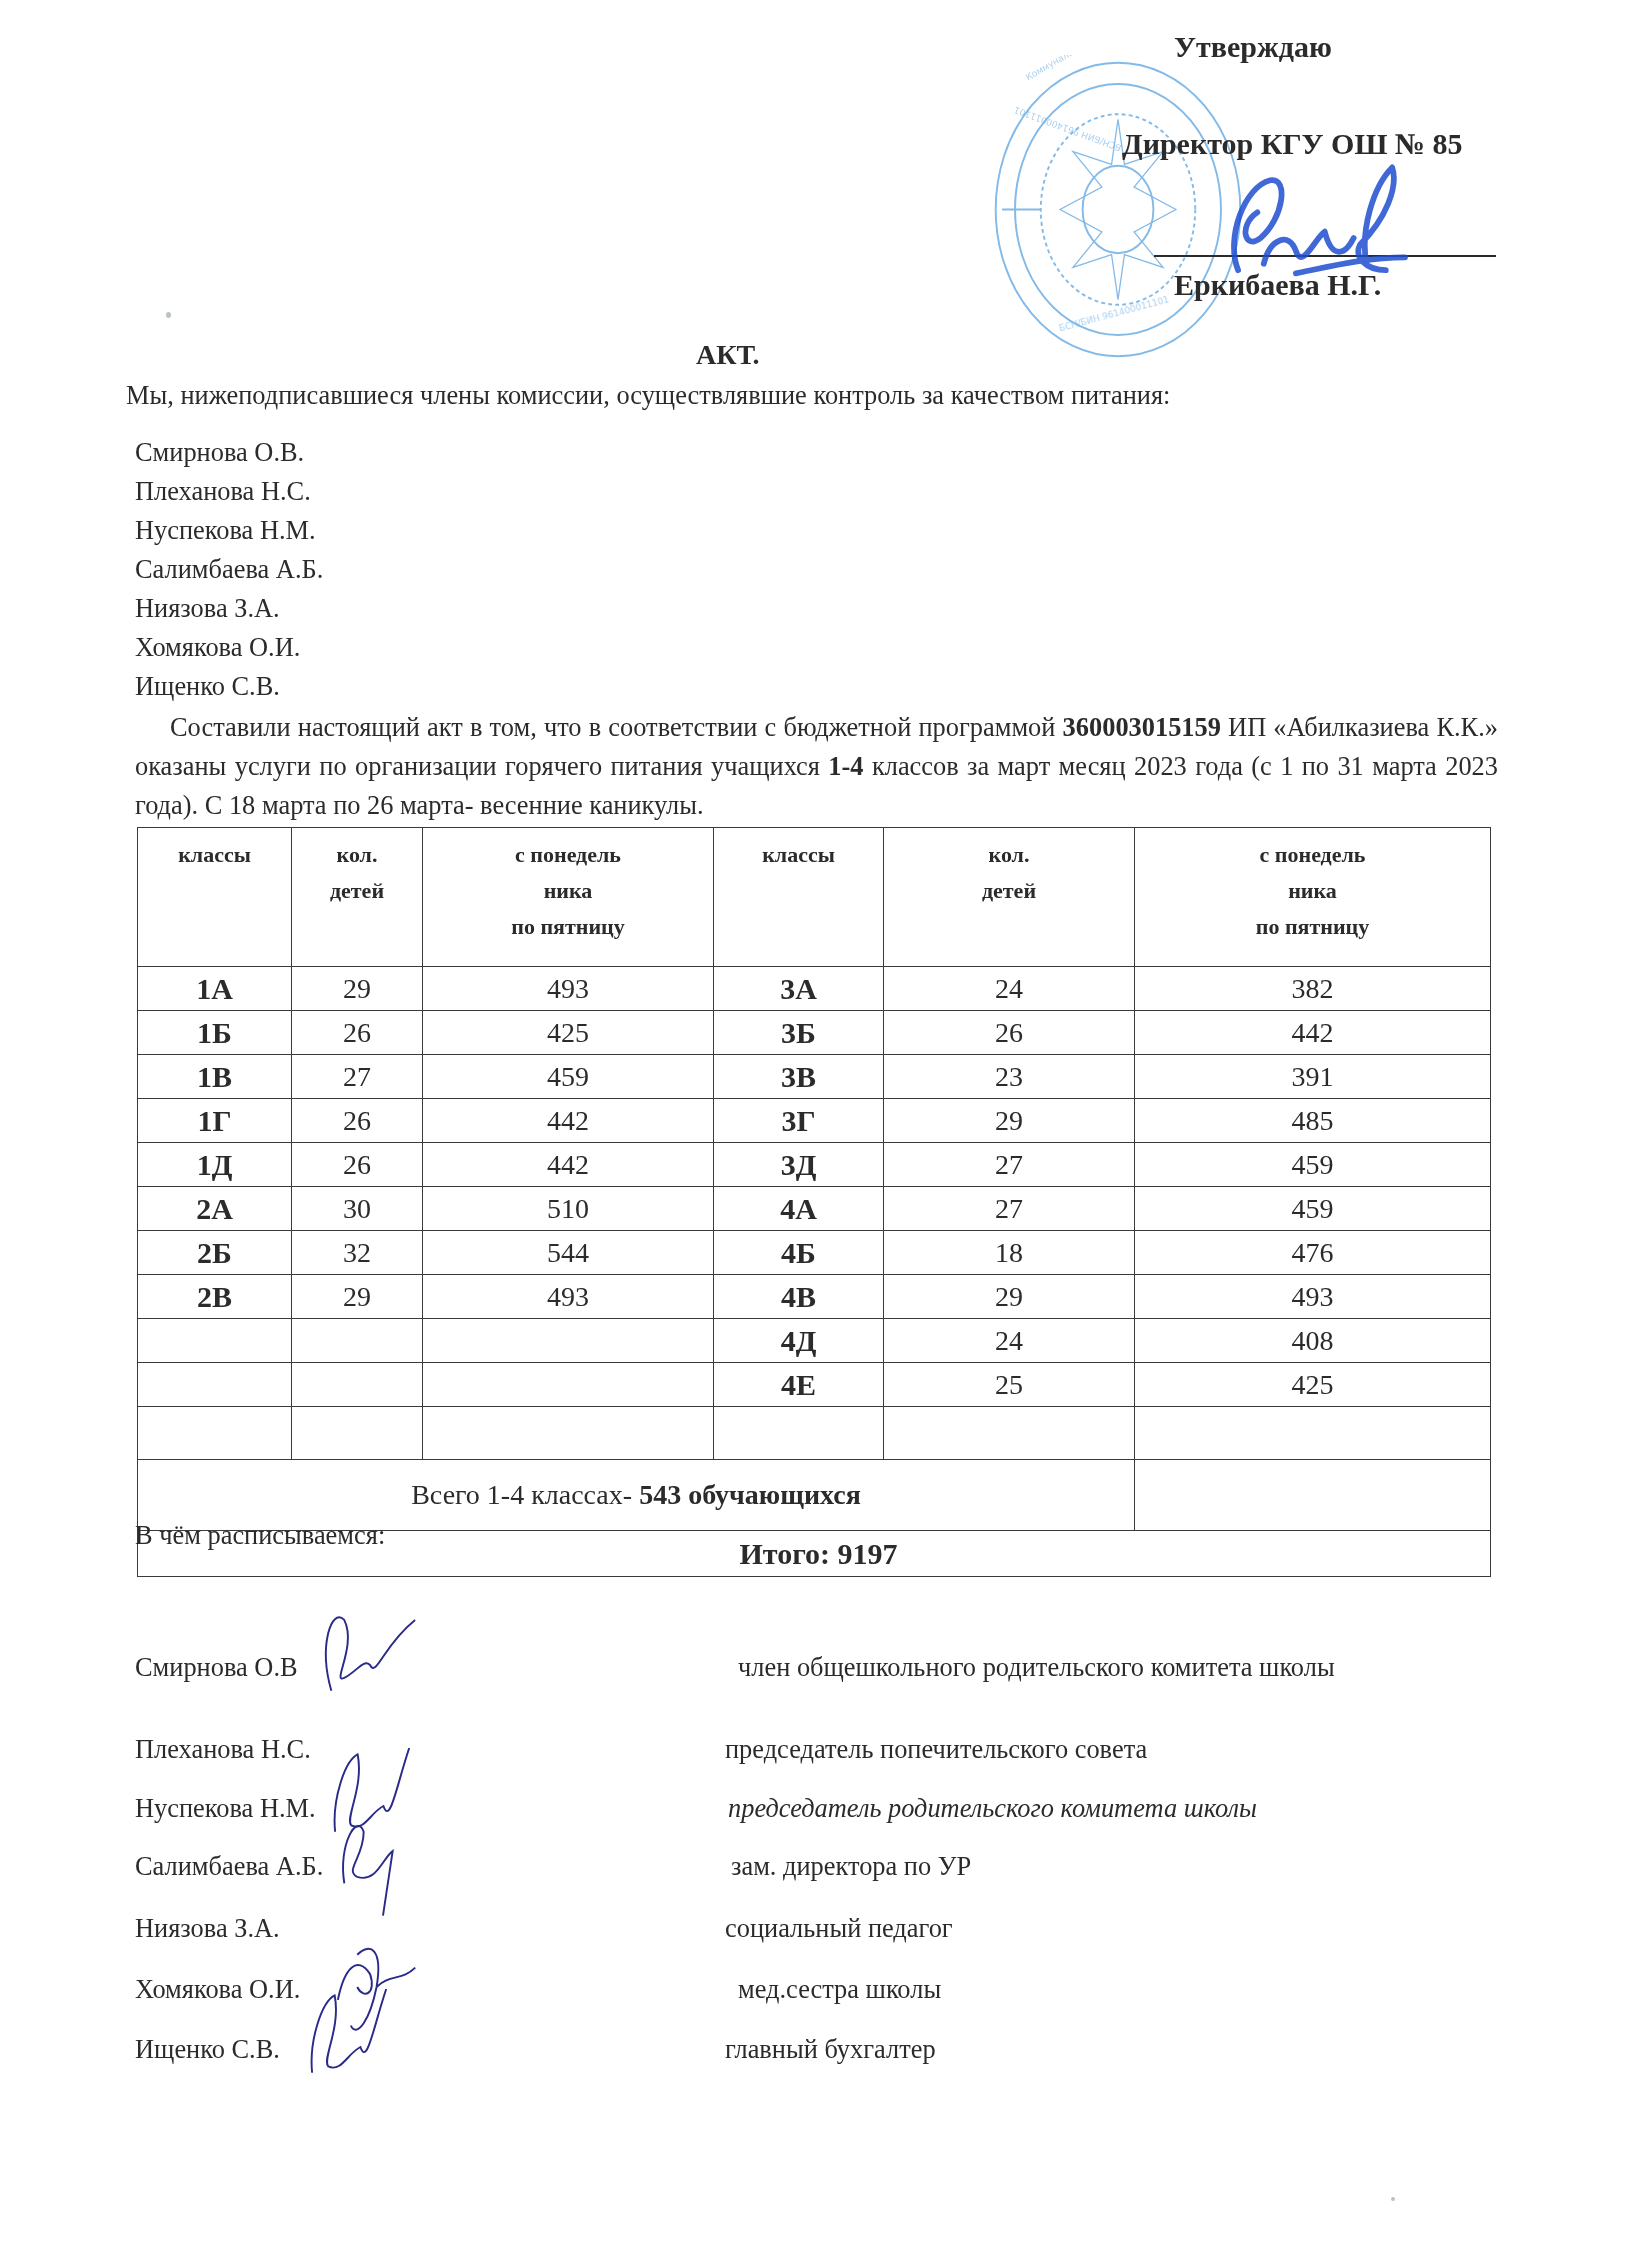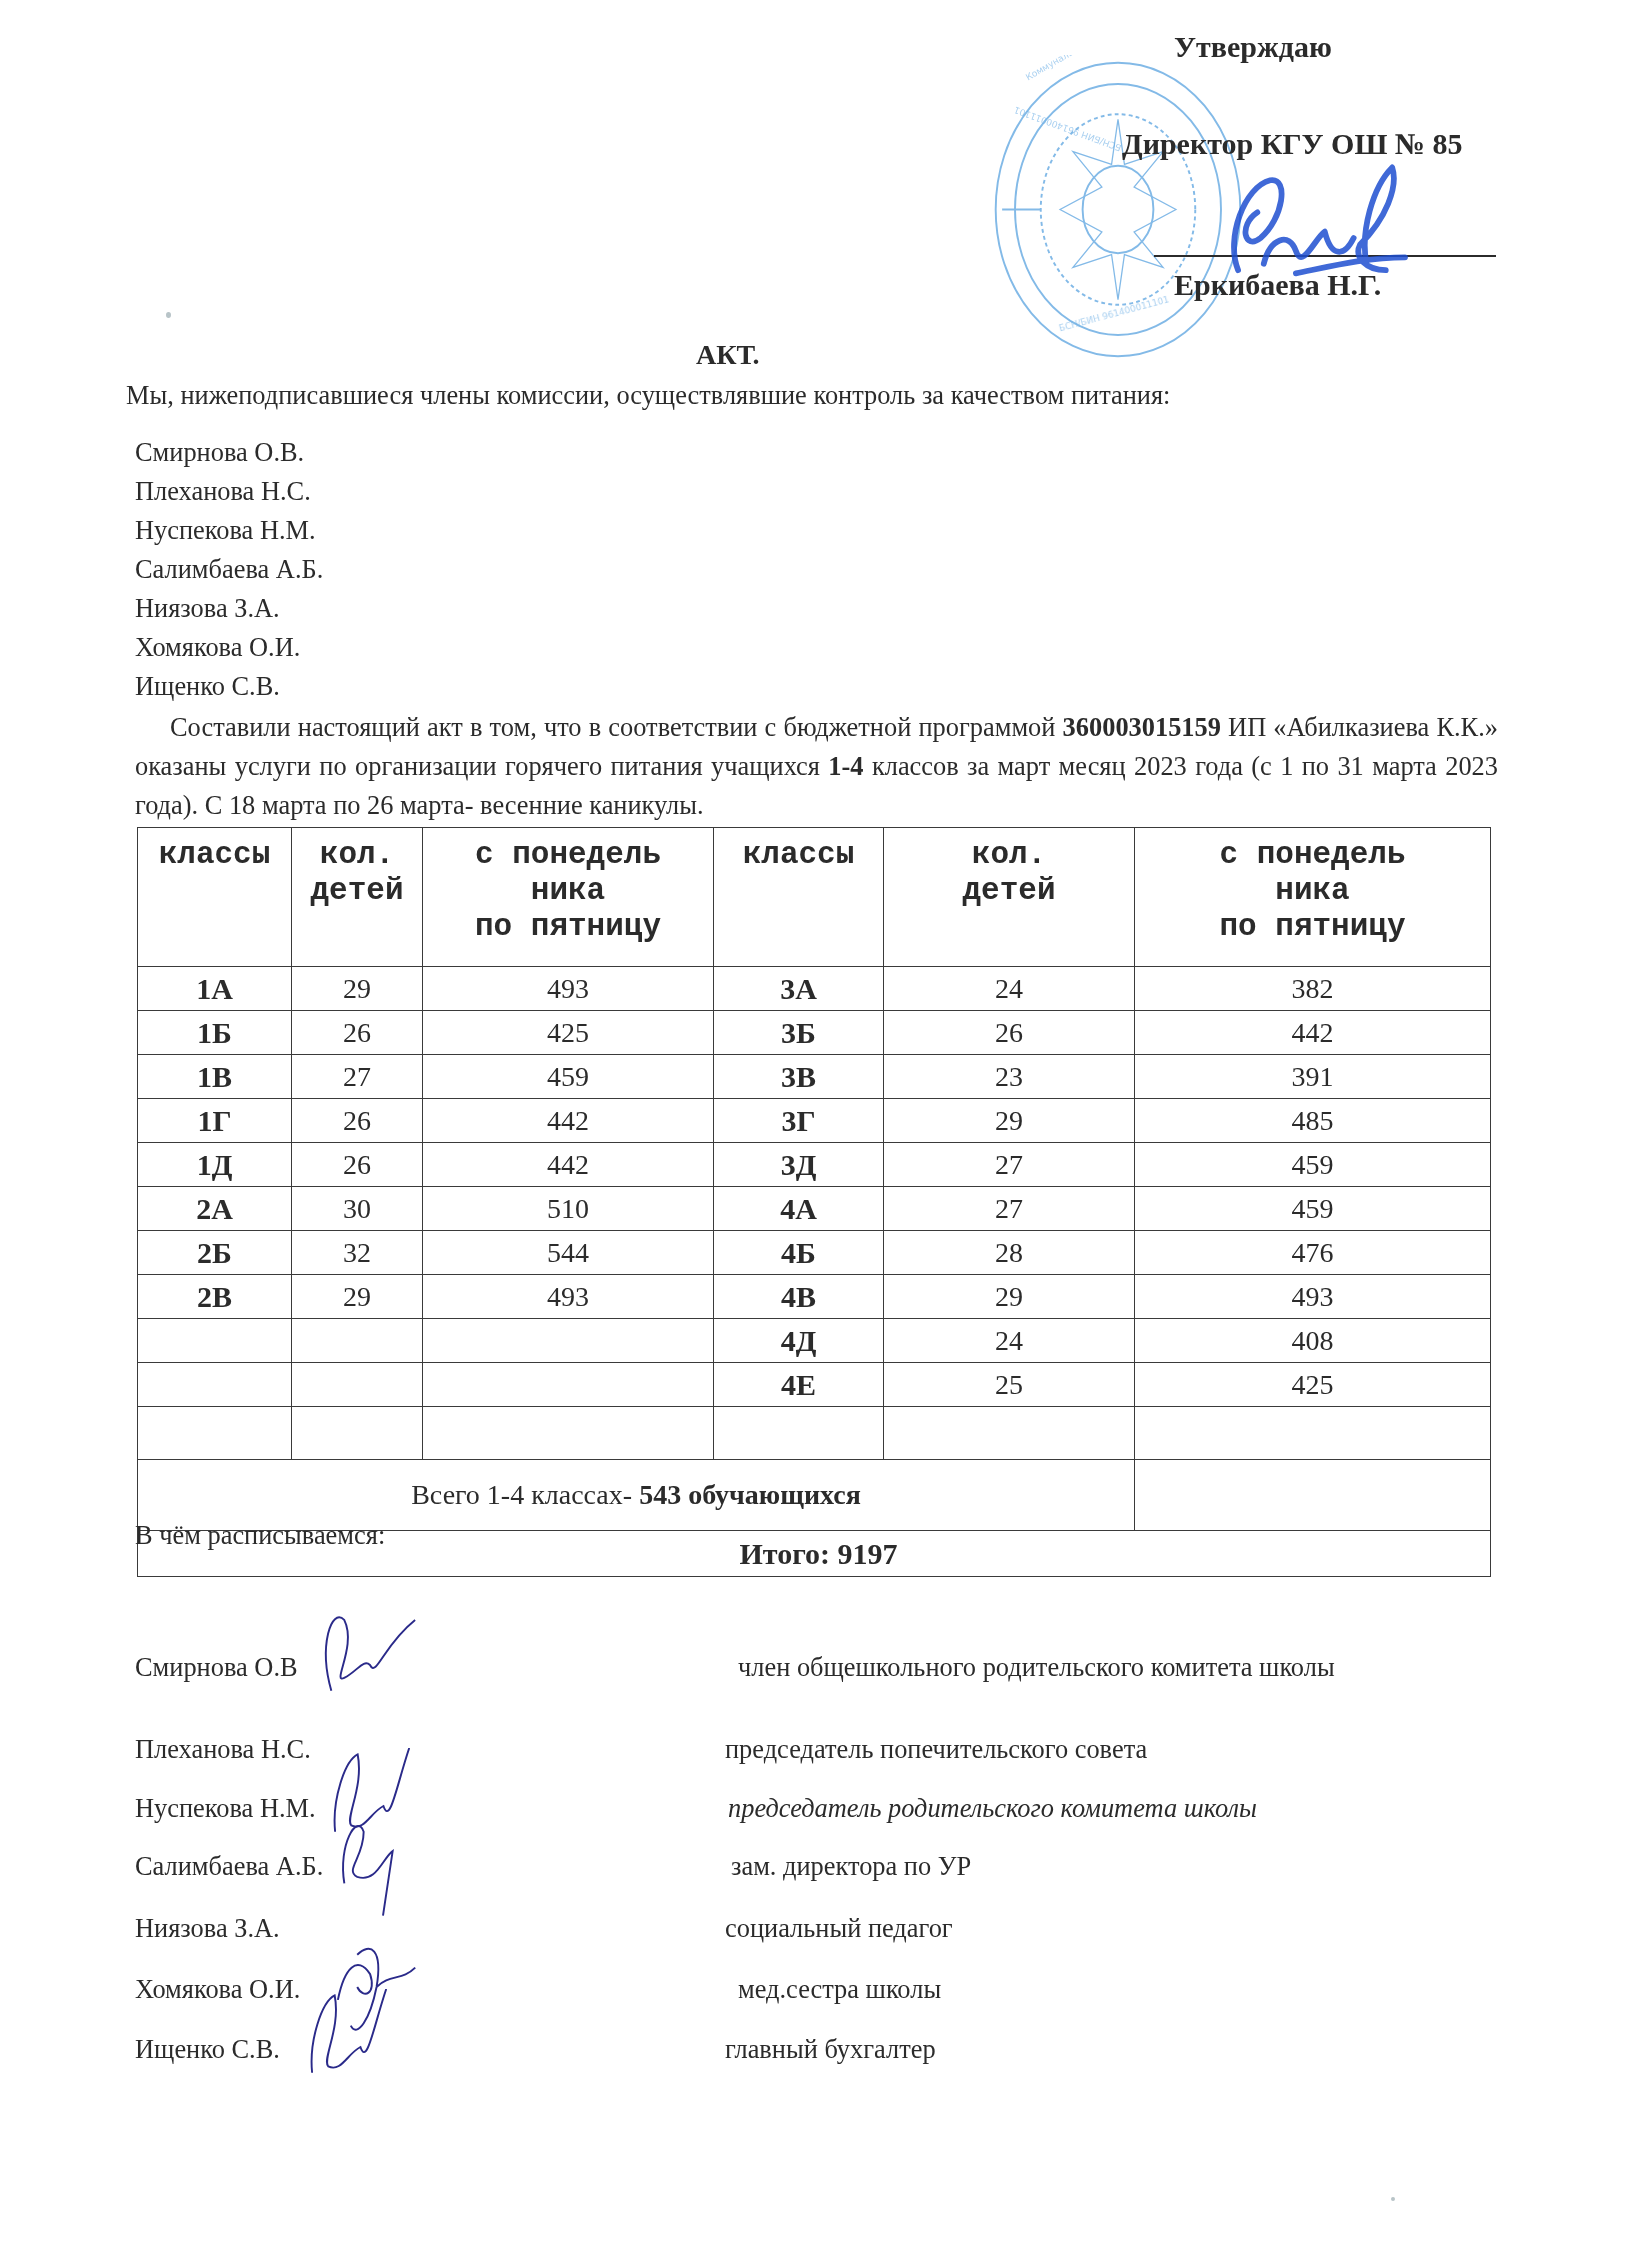--- a/index.html
+++ b/index.html
@@ -19,21 +19,21 @@
   .title { left: 696px; top: 313px; font-size: 28px; font-weight: bold; margin-top: 26px; }
   .intro { left: 126px; top: 380px; font-size: 26.4px; white-space: nowrap; text-align: right; }
   .members { left: 135px; top: 433px; font-size: 26.4px; line-height: 39px; }
   .para { left: 135px; top: 708px; width: 1363px; font-size: 26.4px; line-height: 39px; text-align: justify; }
   .para .indent { display: inline-block; width: 35px; }
   table.grid {
     position: absolute; left: 137px; top: 827px; width: 1354px;
     border-collapse: collapse; font-size: 28px;
   }
   table.grid td, table.grid th { border: 1.9px solid #3a3a3a; text-align: center; padding: 0; }
-  table.grid th { font-weight: bold; vertical-align: top; height: 129px; line-height: 36px; padding-top: 9px; font-size: 31px; font-family: Liberation Mono, monospace; }
+  table.grid th { font-weight: bold; vertical-align: top; height: 129px; line-height: 36px; padding-top: 9px; font-size: 22px; }
   table.grid td { height: 43px; line-height: 40px; }
   table.grid td.cls { font-weight: bold; font-size: 30px; }
   table.grid td.blank-tall { height: 52px; }
   table.grid td.total-label { text-align: center; height: 70px; font-size: 28px; padding-left: 0; }
   table.grid td.itogo { text-align: center; padding-left: 9px; font-weight: bold; height: 45px; font-size: 30px; }
   .sign-head { left: 135px; top: 1520px; font-size: 26.4px; }
   .srow { position: absolute; left: 135px; font-size: 26.4px; white-space: nowrap; }
   .srow .nm { position: absolute; left: 0; top: 0; }
   .srow .role { position: absolute; top: 0; }
   .sig { position: absolute; }
@@ -155,21 +155,21 @@
         <td>510</td>
         <td class="cls">4А</td>
         <td>27</td>
         <td>459</td>
       </tr>
       <tr>
         <td class="cls">2Б</td>
         <td>32</td>
         <td>544</td>
         <td class="cls">4Б</td>
-        <td>28</td>
+        <td>18</td>
         <td>476</td>
       </tr>
       <tr>
         <td class="cls">2В</td>
         <td>29</td>
         <td>493</td>
         <td class="cls">4В</td>
         <td>29</td>
         <td>493</td>
       </tr>

